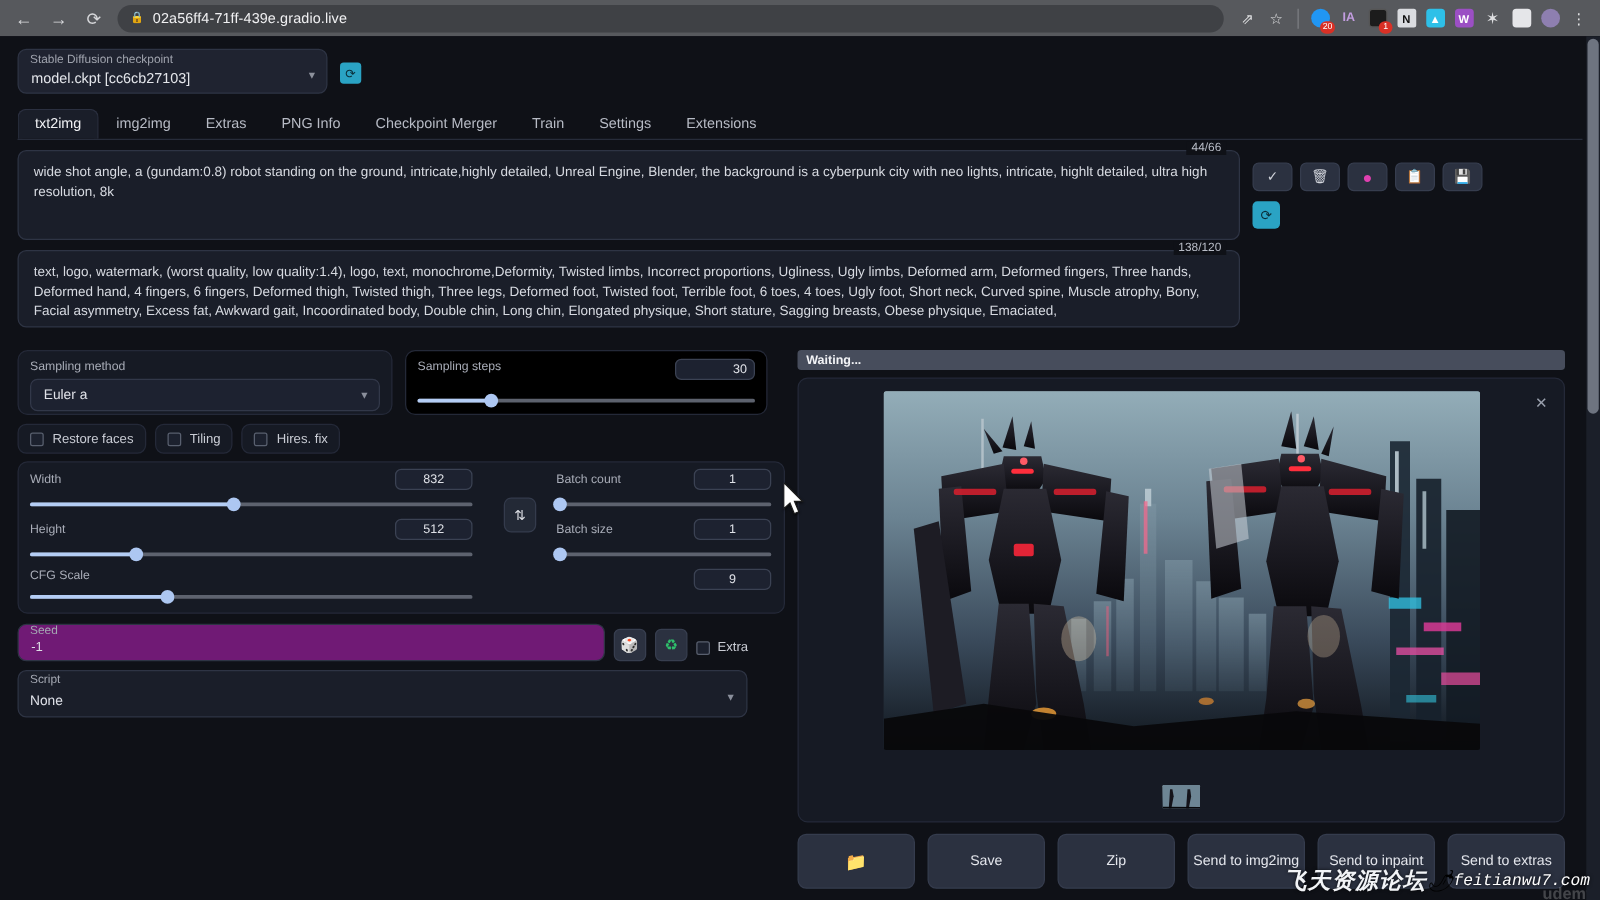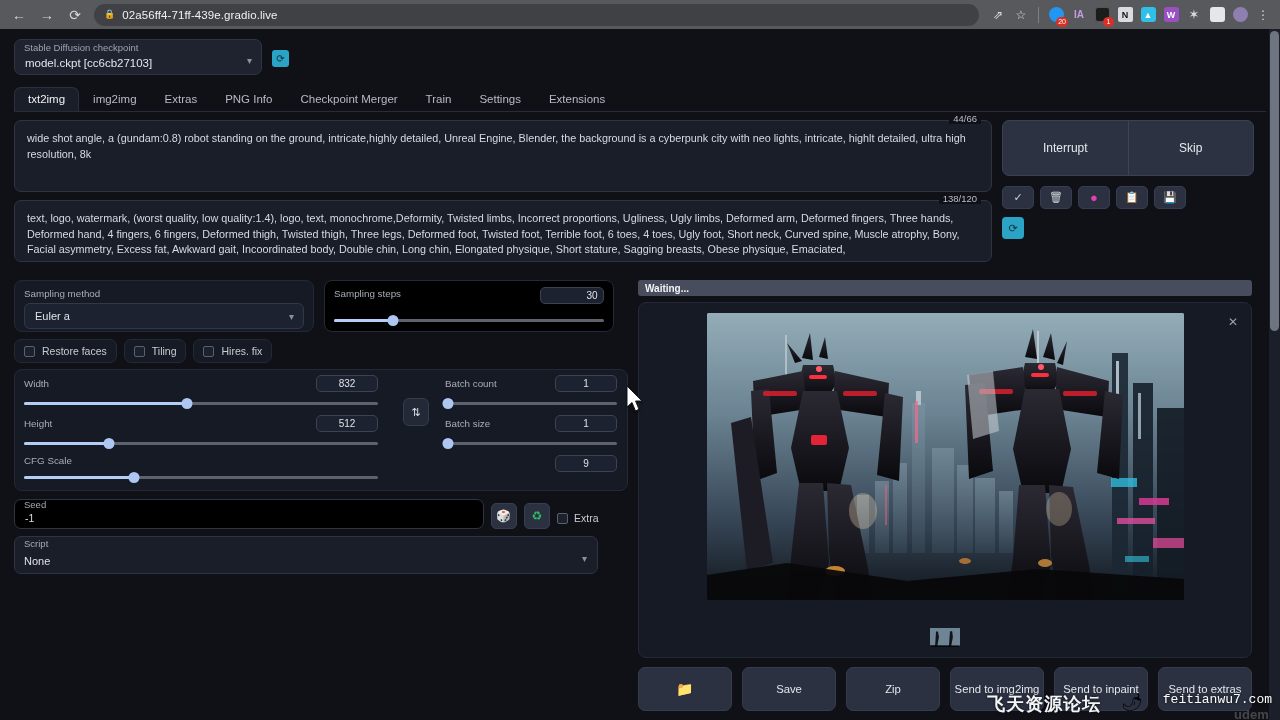--- a/index.html
+++ b/index.html
@@ -219,21 +219,21 @@
     border: 1px solid #343b4c; border-radius: 6px;
     display:flex;align-items:center;justify-content:center;
     color:#dcdee4; font-size: 11px;
   }
   .dims-right { width: 172px; padding: 5px 0 7px 0; }
 
   
   .seed-wrap { display:flex; align-items: flex-end; gap: 7px; margin-top: 8px; }
   .seed-box {
     width: 470px; height: 30px; position: relative;
-    background: #000000; border: 1px solid #2e3444; border-radius: 7px;
+    background: #701a75; border: 1px solid #2e3444; border-radius: 7px;
     display:flex; align-items:flex-end; padding: 0 10px 4px 10px;
   }
   .seed-lbl { position: absolute; top: -1px; left: 9px; font-size: 9.5px; color:#a5a9b3; }
   .seed-val { font-size: 10.5px; color: #dcdee5; }
   .seed-ico {
     width: 26px; height: 26px; border-radius: 5px;
     background: #2b3140; border: 1px solid #373e4f;
     display:flex; align-items:center; justify-content:center; font-size: 12px;
   }
   .extra-cb { display:flex; align-items:center; gap: 6px; margin-bottom: 5px;}
@@ -290,22 +290,23 @@
   .cursor {
     position: absolute; left: 627px; top: 357px;
     width: 0; height: 0; z-index: 40;
     pointer-events: none;
   }
   .cursor svg { display:block; filter: drop-shadow(0 1px 1px rgba(0,0,0,.6)); }
 
   
   .watermark {
     position:absolute; right: 8px; bottom: 4px; z-index: 50;
-    display:flex; gap: 20px;
+    display:flex; align-items:center; gap: 0;
     pointer-events:none;
+    font-style:italic;
   }
   .wm-cn { font-size: 18px; font-weight: bold; color: #f2f4f7; letter-spacing: 1px;
            text-shadow: 0 0 3px rgba(0,0,0,.8); }
   .wm-chili { font-size: 17px; }
   .wm-site { font-family: "Liberation Mono", monospace; font-size: 13px; color: #fff; text-shadow: 0 0 3px rgba(0,0,0,.8);}
   .wm-udemy { position:absolute; right: 4px; bottom: -2px; font-size: 13px; color: rgba(255,255,255,.22); font-weight: bold; }
 
   
   .vscroll { position:absolute; right: 0; top: 29px; width: 11px; height: 691px; background:#1b1f29; }
   .vthumb { position:absolute; right: 1px; top: 2px; width: 9px; height: 300px; background:#6e7480; border-radius: 5px; }
@@ -385,25 +386,20 @@
         <span class="pcount">44/66</span>
         <div class="ptext">wide shot angle, a (gundam:0.8) robot standing on the ground, intricate,highly detailed, Unreal Engine, Blender, the background is a cyberpunk city with neo lights, intricate, highlt detailed, ultra high resolution, 8k</div>
       </div>
       <div class="pbox neg">
         <span class="pcount">138/120</span>
         <div class="ptext">text, logo, watermark, (worst quality, low quality:1.4), logo, text, monochrome,Deformity, Twisted limbs, Incorrect proportions, Ugliness, Ugly limbs, Deformed arm, Deformed fingers, Three hands, Deformed hand, 4 fingers, 6 fingers, Deformed thigh, Twisted thigh, Three legs, Deformed foot, Twisted foot, Terrible foot, 6 toes, 4 toes, Ugly foot, Short neck, Curved spine, Muscle atrophy, Bony, Facial asymmetry, Excess fat, Awkward gait, Incoordinated body, Double chin, Long chin, Elongated physique, Short stature, Sagging breasts, Obese physique, Emaciated,</div>
       </div>
     </div>
 
     <div class="rpanel">
-      <div class="ir-row">
-        <div class="ir-btn">Interrupt</div>
-        <div class="ir-div"></div>
-        <div class="ir-btn">Skip</div>
-      </div>
       <div class="ico-row">
         <div class="ico-btn" style="color:#cfd2d9;">✓</div>
         <div class="ico-btn">🗑</div>
         <div class="ico-btn">
             <span style="color:#e040b0;font-size:13px;">●</span>
           </div>
         <div class="ico-btn">
             <span style="color:#e8dfc4;">📋</span>
           </div>
         <div class="ico-btn">

